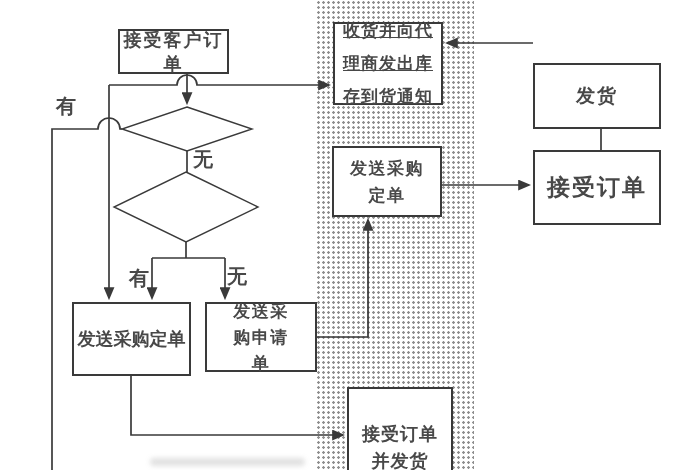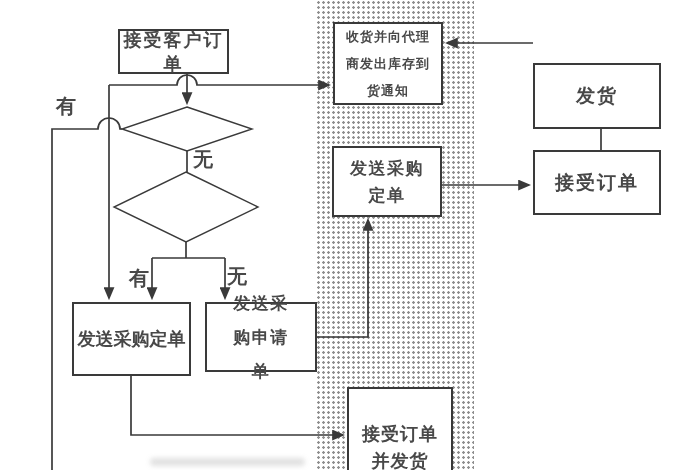--- a/index.html
+++ b/index.html
@@ -33,27 +33,27 @@
     position:absolute;z-index:3;box-sizing:border-box;
     display:flex;align-items:center;justify-content:center;
     text-align:center;color:var(--text);font-weight:bold;background:transparent;
   }
   .elabel{
     position:absolute;z-index:4;color:var(--text);
     font-weight:bold;font-size:20px;line-height:1;
   }
   .b1{left:118px;top:21px;width:111px;height:45px;font-size:18px;letter-spacing:2px;margin-top:8px;}
   .b2{left:72px;top:302px;width:119px;height:74px;font-size:18px;letter-spacing:0;padding:1px;}
-  .b3{left:205px;top:302px;width:112px;height:70px;font-size:17px;letter-spacing:1.5px;line-height:34px;padding:0 21px;}
-  .b4{left:333px;top:22px;width:110px;height:83px;font-size:13px;letter-spacing:1px;line-height:27px;padding:0 7px;}
+  .b3{left:205px;top:302px;width:112px;height:70px;font-size:17px;letter-spacing:1.5px;line-height:26px;padding:0 21px;}
+  .b4{left:333px;top:22px;width:110px;height:83px;font-size:17px;letter-spacing:1px;line-height:33px;padding:0 7px;text-decoration:underline;}
   .b5{left:332px;top:146px;width:110px;height:71px;font-size:17px;letter-spacing:1.5px;line-height:27px;padding:0 7px;}
   .b6{left:347px;top:387px;width:106px;height:95px;font-size:18px;letter-spacing:1px;line-height:27px;align-items:flex-start;padding-top:15px;}
   .b6 span{width:78px;margin:16px auto;}
   .b7{left:533px;top:21px;width:128px;height:66px;font-size:19px;letter-spacing:2px;margin-top:42px;}
-  .b8{left:533px;top:150px;width:128px;height:65px;font-size:19px;letter-spacing:2px;}
+  .b8{left:533px;top:150px;width:128px;height:75px;font-size:23px;letter-spacing:2px;}
   .d1{left:122px;top:107px;width:130px;height:44px;font-size:19px;letter-spacing:3px;}
   .d2{left:114px;top:172px;width:144px;height:70px;font-size:19px;letter-spacing:1px;}
   .lbl-have-top{left:56px;top:96px;}
   .lbl-none-top{left:193px;top:149px;}
   .lbl-have-bottom{left:129px;top:268px;}
   .lbl-none-bottom{left:227px;top:266px;}
   .smudge{
     position:absolute;left:150px;top:458px;width:155px;height:8px;z-index:1;
     background:rgba(120,120,120,0.22);filter:blur(2.5px);border-radius:4px;
   }

